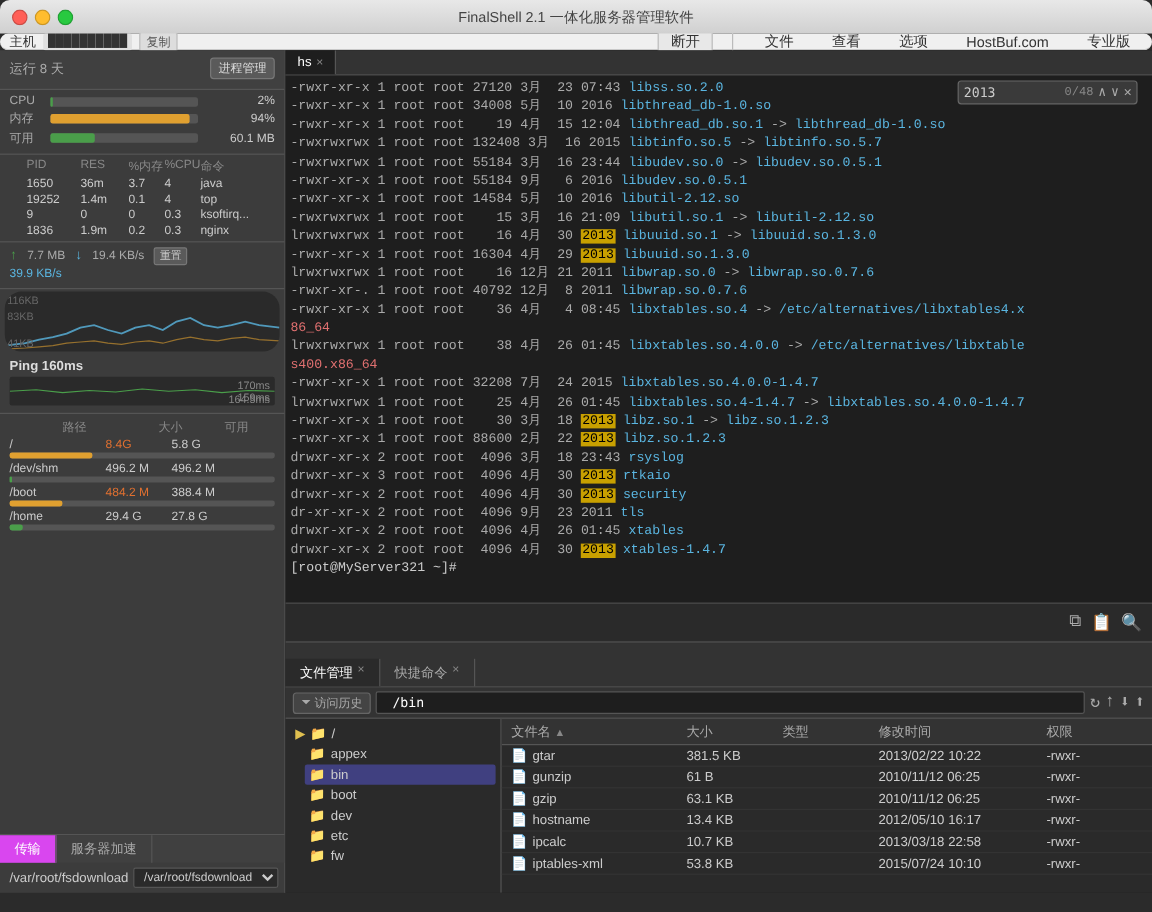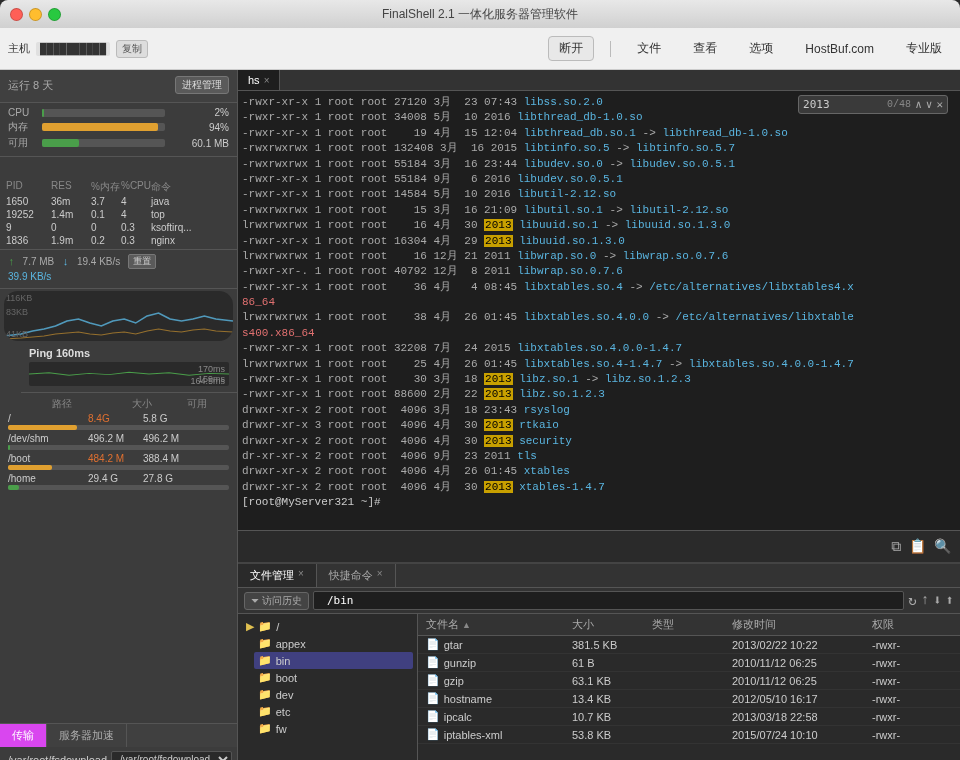--- a/index.html
+++ b/index.html
@@ -39,27 +39,28 @@
     .tb-min { background: #ffbd2e; }
     .tb-max { background: #28c940; }
     .titlebar-title {
       font-size: 12px;
       color: #444;
       font-family: 'PingFang SC', 'Helvetica Neue', sans-serif;
     }
 
     
     .menubar {
-      height: 42px;
+      height: 14px;
       background: #f0f0f0;
       border-bottom: 1px solid #ccc;
       display: flex;
       align-items: center;
       padding: 0 8px;
       gap: 2px;
+      border-radius: 15px;
     }
     .menu-host {
       display: flex;
       align-items: center;
       gap: 6px;
       flex: 1;
     }
     .menu-host-label {
       font-size: 11px;
       color: #333;
@@ -160,23 +161,22 @@
       border-radius: 2px;
     }
     .stats-bar { height: 100%; border-radius: 2px; }
     .bar-cpu { background: #4a9e4a; width: 2%; }
     .bar-mem { background: #e0a030; width: 94%; }
     .bar-avail { background: #4a9e4a; width: 30%; }
     .stats-value { font-size: 10px; color: #ccc; width: 60px; text-align: right; font-family: sans-serif; }
 
     
     .process-table {
-      padding: 2px 4px;
+      padding: 2px 20px;
       border-bottom: 1px solid #555;
-      margin-top: 20px;
     }
     .process-header {
       display: grid;
       grid-template-columns: 45px 40px 30px 30px 1fr;
       font-size: 10px;
       color: #888;
       font-family: sans-serif;
       padding: 1px 2px;
     }
     .process-row {
@@ -218,21 +218,20 @@
       margin: 2px 4px;
       border-radius: 14px;
       overflow: hidden;
       position: relative;
     }
 
     
     .ping-section {
       padding: 4px 8px;
       border-bottom: 1px solid #555;
-      margin-left: 21px;
     }
     .ping-title { font-size: 11px; color: #ddd; font-family: sans-serif; font-weight: bold; }
     .ping-chart {
       height: 24px;
       background: #2a2a2a;
       margin: 2px 0;
       border-radius: 2px;
       position: relative;
       overflow: hidden;
     }
@@ -424,20 +423,21 @@
     .bp-tab {
       display: flex;
       align-items: flex-start;
       padding: 4px 12px;
       font-size: 11px;
       color: #aaa;
       cursor: pointer;
       font-family: sans-serif;
       border-right: 1px solid #555;
       gap: 4px;
+      margin-top: 13px;
     }
     .bp-tab.active { background: #2a2a2a; color: #fff; }
     .bp-tab-close { color: #888; font-size: 10px; }
 
     
     .file-manager {
       display: flex;
       flex: 1;
       overflow: hidden;
     }

